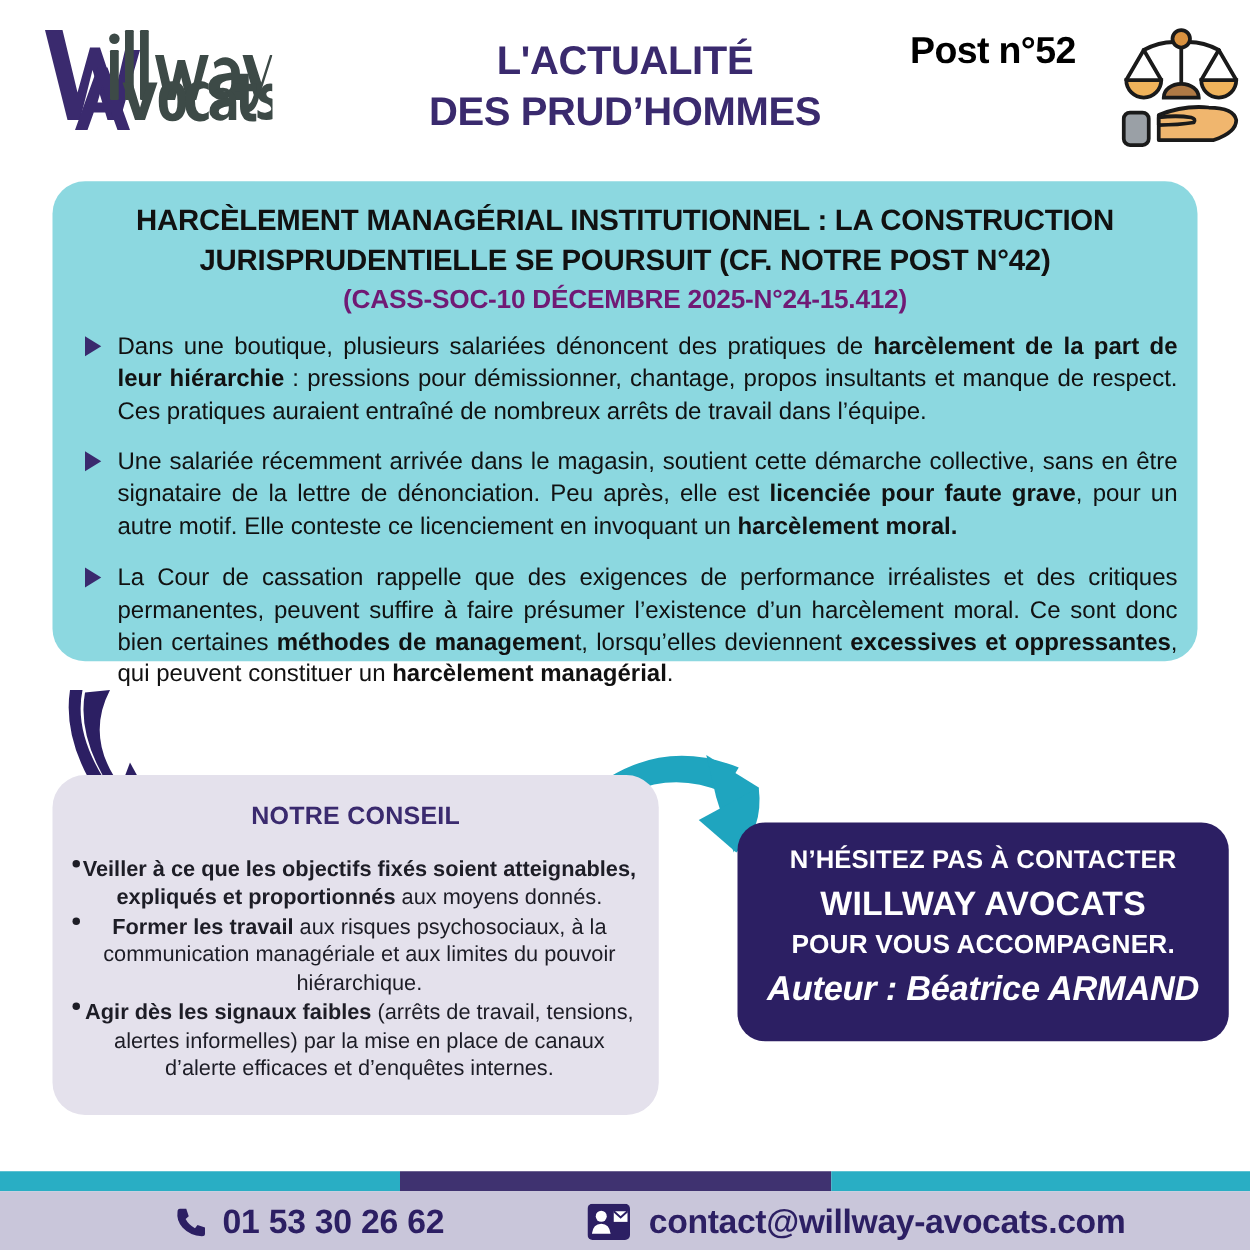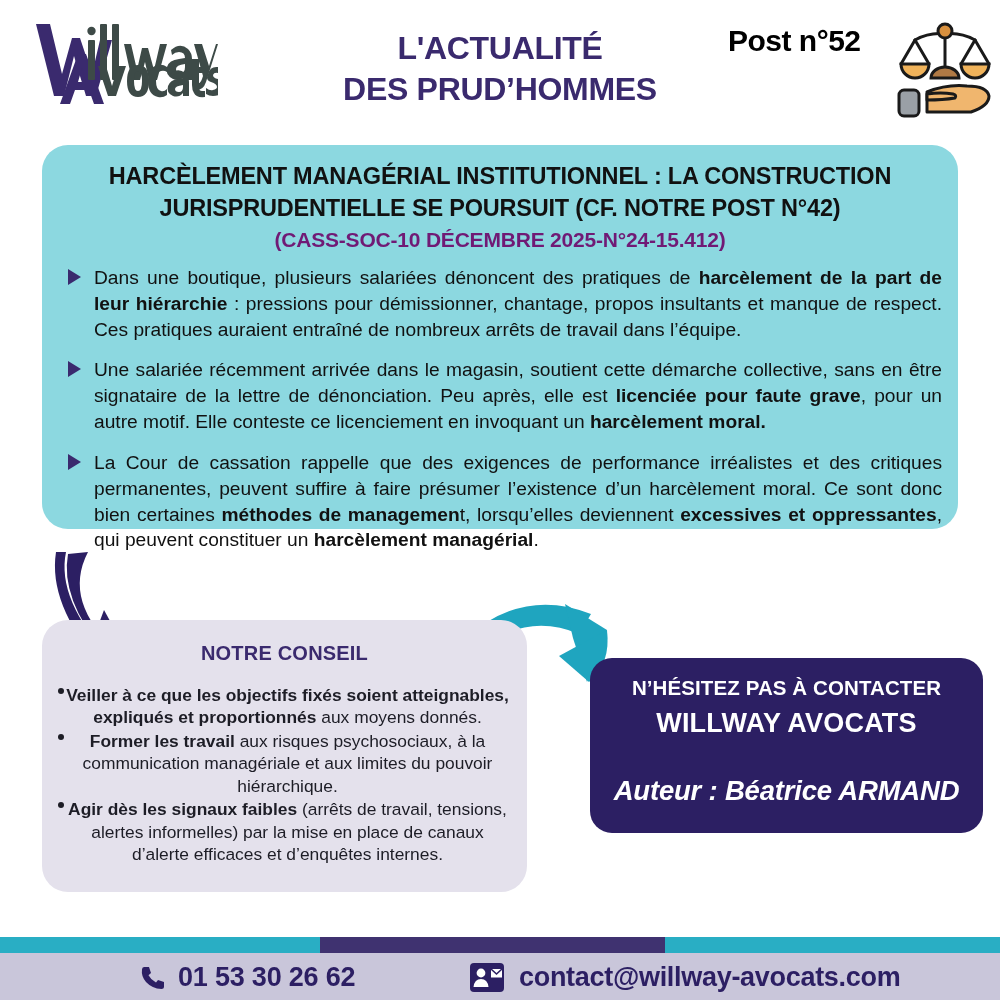--- a/index.html
+++ b/index.html
@@ -259,20 +259,21 @@
     <li>
       <span class="dot"></span>
       <span><b>Agir dès les signaux faibles</b> (arrêts de travail, tensions, alertes informelles) par la mise en place de canaux d’alerte efficaces et d’enquêtes internes.</span>
     </li>
   </ul>
 </div>
 
 <div id="contact-card">
   <div id="contact-l1">N’HÉSITEZ PAS À CONTACTER</div>
   <div id="contact-l2">WILLWAY AVOCATS</div>
+  <div id="contact-l3">POUR VOUS ACCOMPAGNER.</div>
   <div id="contact-author">Auteur : Béatrice ARMAND</div>
 </div>
 
 <div id="footer-bar">
   <div class="seg-teal-left"></div>
   <div class="seg-purple"></div>
   <div class="seg-teal-right"></div>
 </div>
 
 <div id="footer"></div>

